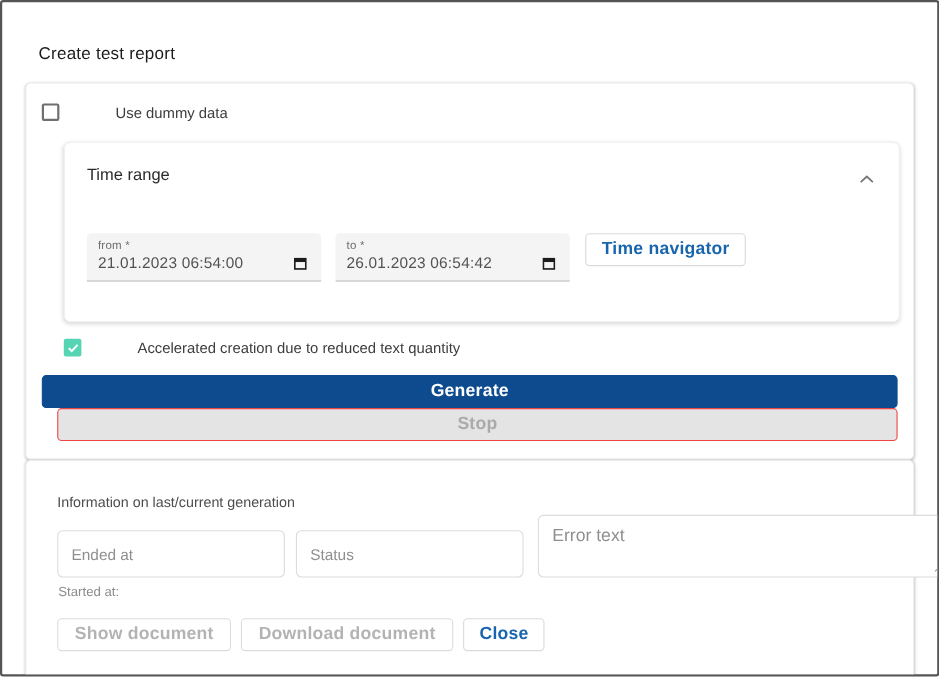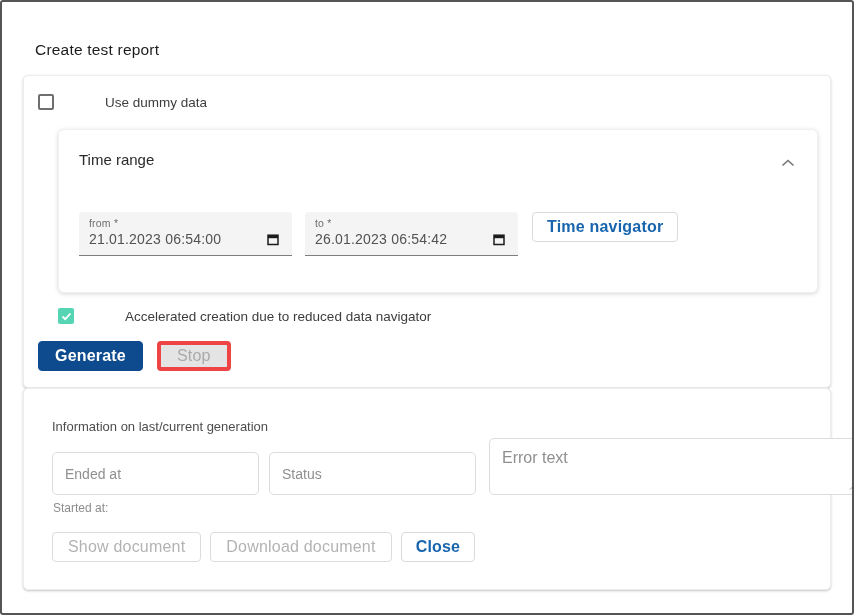--- a/index.html
+++ b/index.html
@@ -95,38 +95,38 @@
   }
   .btn-primary {
     background: #0d4b8e;
     border: 1px solid #0d4b8e;
     color: #fff;
     font-weight: bold;
     padding: 0 16px;
   }
   .btn-disabled-fill {
     background: #e4e4e4;
-    border: 4px solid #ef4444;
+    border: 1px solid #ef4444;
     color: #aaaaaa;
-    font-weight: normal;
+    font-weight: bold;
     padding: 0 16px;
     cursor: default;
   }
   .btn-disabled-outline {
     background: #fff;
     border: 1px solid #dcdcdc;
     color: #b3b3b3;
-    font-weight: normal;
+    font-weight: bold;
     padding: 0 15px;
     cursor: default;
   }
   .time-nav { margin-left: 14px; }
 
   .accelerated-row { margin: 15px 0 0 20px; }
-  .action-row { display: flex; margin-top: 17px; }
+  .action-row { display: flex; margin-top: 17px; flex-direction: column; }
   .action-row .btn + .btn { margin-left: 14px; }
 
   
   .info-heading { font-size: 13px; color: #4d4d4d; margin-left: 14px; }
   .info-row { display: flex; align-items: flex-end; margin-top: 4px; margin-left: 14px; }
   .outlined-input {
     width: 224px; height: 43px;
     border: 1px solid #dcdcdc;
     border-radius: 5px;
     padding: 0 12px;
@@ -204,21 +204,21 @@
       <button class="btn btn-outline-blue time-nav">Time navigator</button>
     </div>
   </div>
 
   <div class="check-row accelerated-row">
     <span class="checkbox checked" role="checkbox" aria-checked="true">
       <svg width="11" height="9" viewBox="0 0 11 9">
         <polyline points="1.5,4.5 4.2,7.2 9.5,1.5" fill="none" stroke="#ffffff" stroke-width="1.8"></polyline>
       </svg>
     </span>
-    <span class="check-label">Accelerated creation due to reduced data navigator</span>
+    <span class="check-label">Accelerated creation due to reduced text quantity</span>
   </div>
 
   <div class="action-row">
     <button class="btn btn-primary">Generate</button>
     <button class="btn btn-disabled-fill" disabled="">Stop</button>
   </div>
 </section>
 
 <section class="card card-2">
   <div class="info-heading">Information on last/current generation</div>

